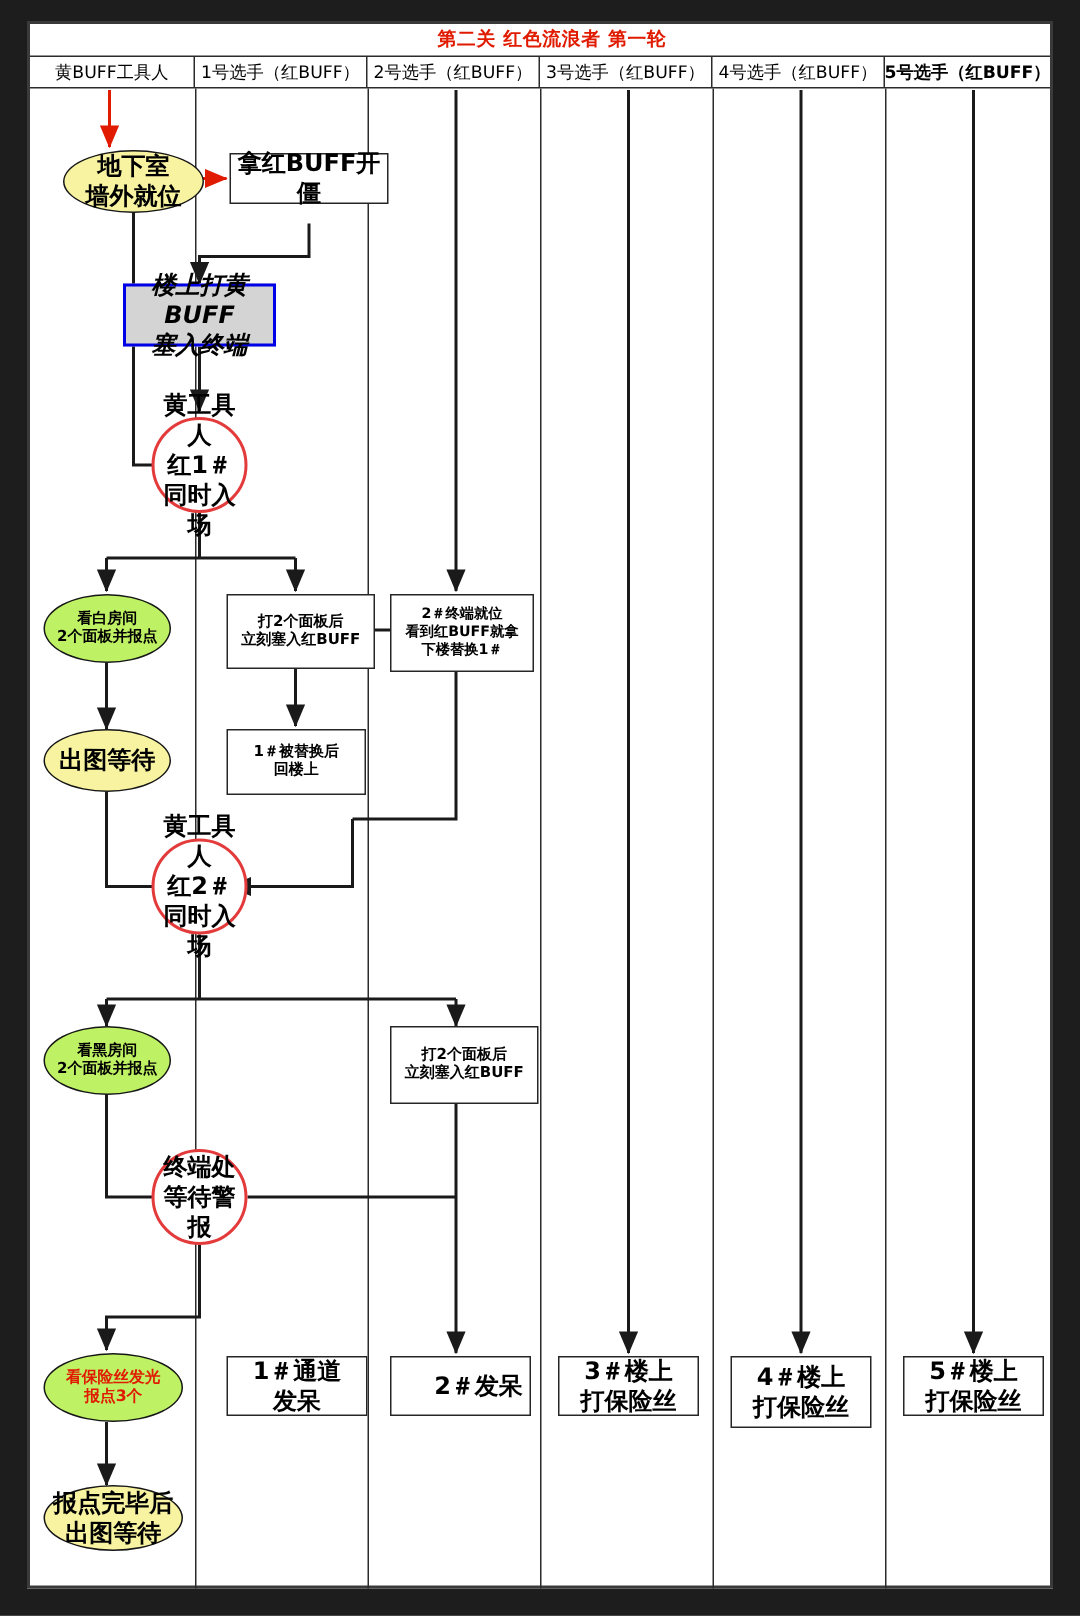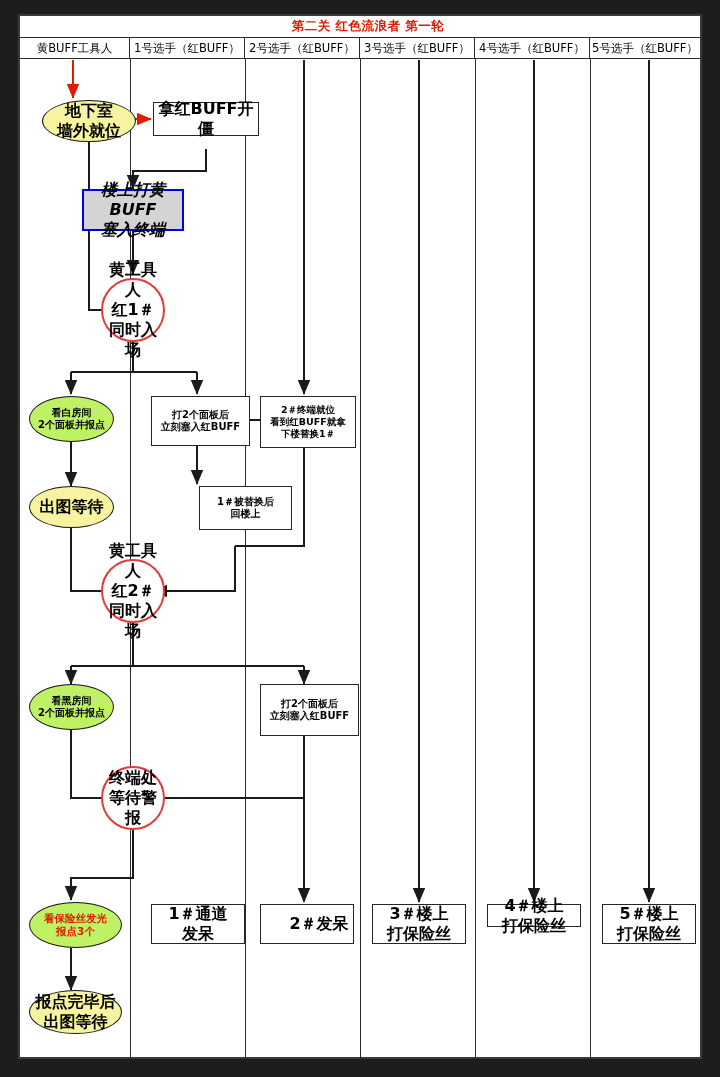--- a/index.html
+++ b/index.html
@@ -57,21 +57,21 @@
     height: 100%;
     display: flex;
     align-items: center;
     justify-content: center;
     font-size: 11.5px;
     color: #000;
     box-sizing: border-box;
     border-right: 1px solid #2b2b2b;
     white-space: nowrap;
   }
-  #col-head .ch:last-child { border-right: none; }
+  #col-head .ch:last-child { border-right: none; font-weight: bold; }
 
   
   .lane-sep {
     position: absolute;
     width: 1px;
     background: #2b2b2b;
     top: 43px;
   }
 
   
@@ -225,21 +225,21 @@
 
     <div class="node rect" style="left:131px;top:380px;width:99px;height:50px;font-size:10px;">打2个面板后
 立刻塞入红BUFF</div>
 
     <div class="node rect" style="left:240px;top:380px;width:96px;height:52px;font-size:9.5px;">2＃终端就位
 看到红BUFF就拿
 下楼替换1＃</div>
 
     <div class="node ellipse-yellow" style="left:9px;top:470px;width:85px;height:42px;">出图等待</div>
 
-    <div class="node rect" style="left:131px;top:470px;width:93px;height:44px;font-size:10px;margin-left:48px;">1＃被替换后
+    <div class="node rect" style="left:131px;top:470px;width:93px;height:44px;font-size:10px;">1＃被替换后
 回楼上</div>
 
     <div class="node circle-red" style="left:81px;top:543px;width:64px;height:64px;">黄工具人
 红2＃
 同时入场</div>
 
     <div class="node ellipse" style="left:9px;top:668px;width:85px;height:46px;font-size:10px;">看黑房间
 2个面板并报点</div>
 
     <div class="node rect" style="left:240px;top:668px;width:99px;height:52px;font-size:10px;">打2个面板后
@@ -255,20 +255,20 @@
 出图等待</div>
 
     <div class="node rect" style="left:131px;top:888px;width:94px;height:40px;">1＃通道
 发呆</div>
 
     <div class="node rect" style="left:240px;top:888px;width:94px;height:40px;padding-left:24px;">2＃发呆</div>
 
     <div class="node rect" style="left:352px;top:888px;width:94px;height:40px;">3＃楼上
 打保险丝</div>
 
-    <div class="node rect" style="left:467px;top:888px;width:94px;height:23px;">4＃楼上
+    <div class="node rect" style="left:467px;top:888px;width:94px;height:48px;">4＃楼上
 打保险丝</div>
 
     <div class="node rect" style="left:582px;top:888px;width:94px;height:40px;">5＃楼上
 打保险丝</div>
 
   </div>
 </div>
 
 </body></html>

